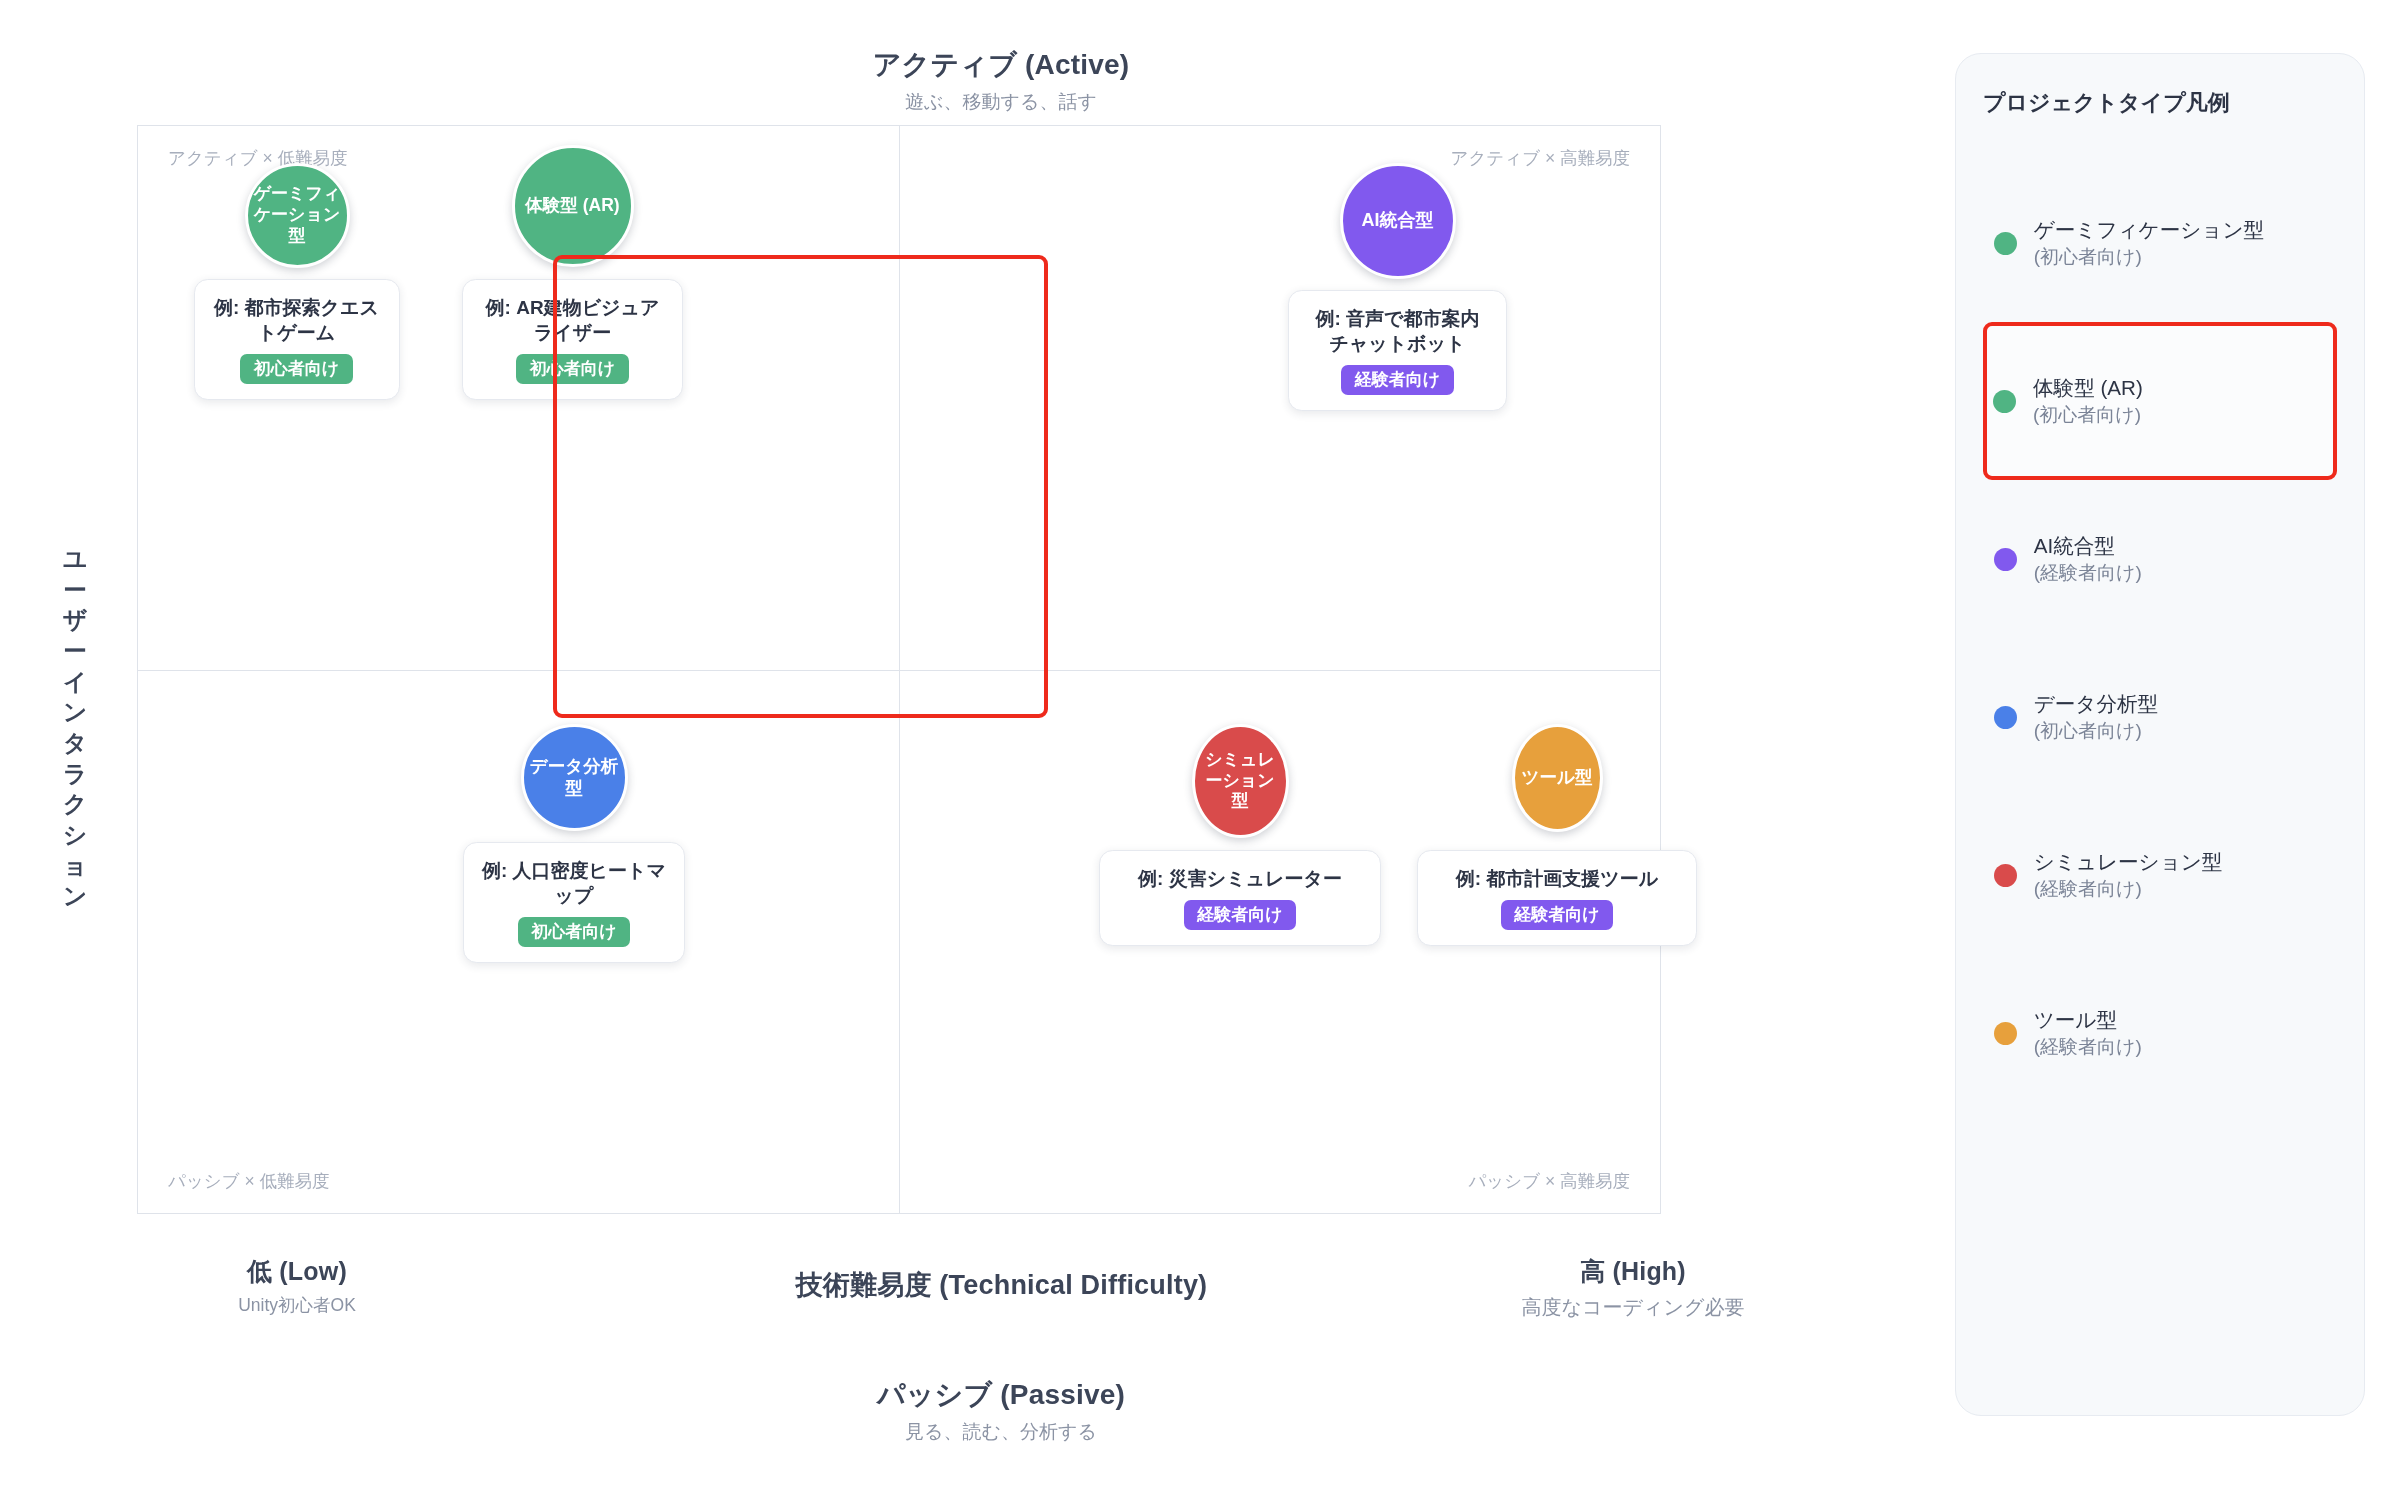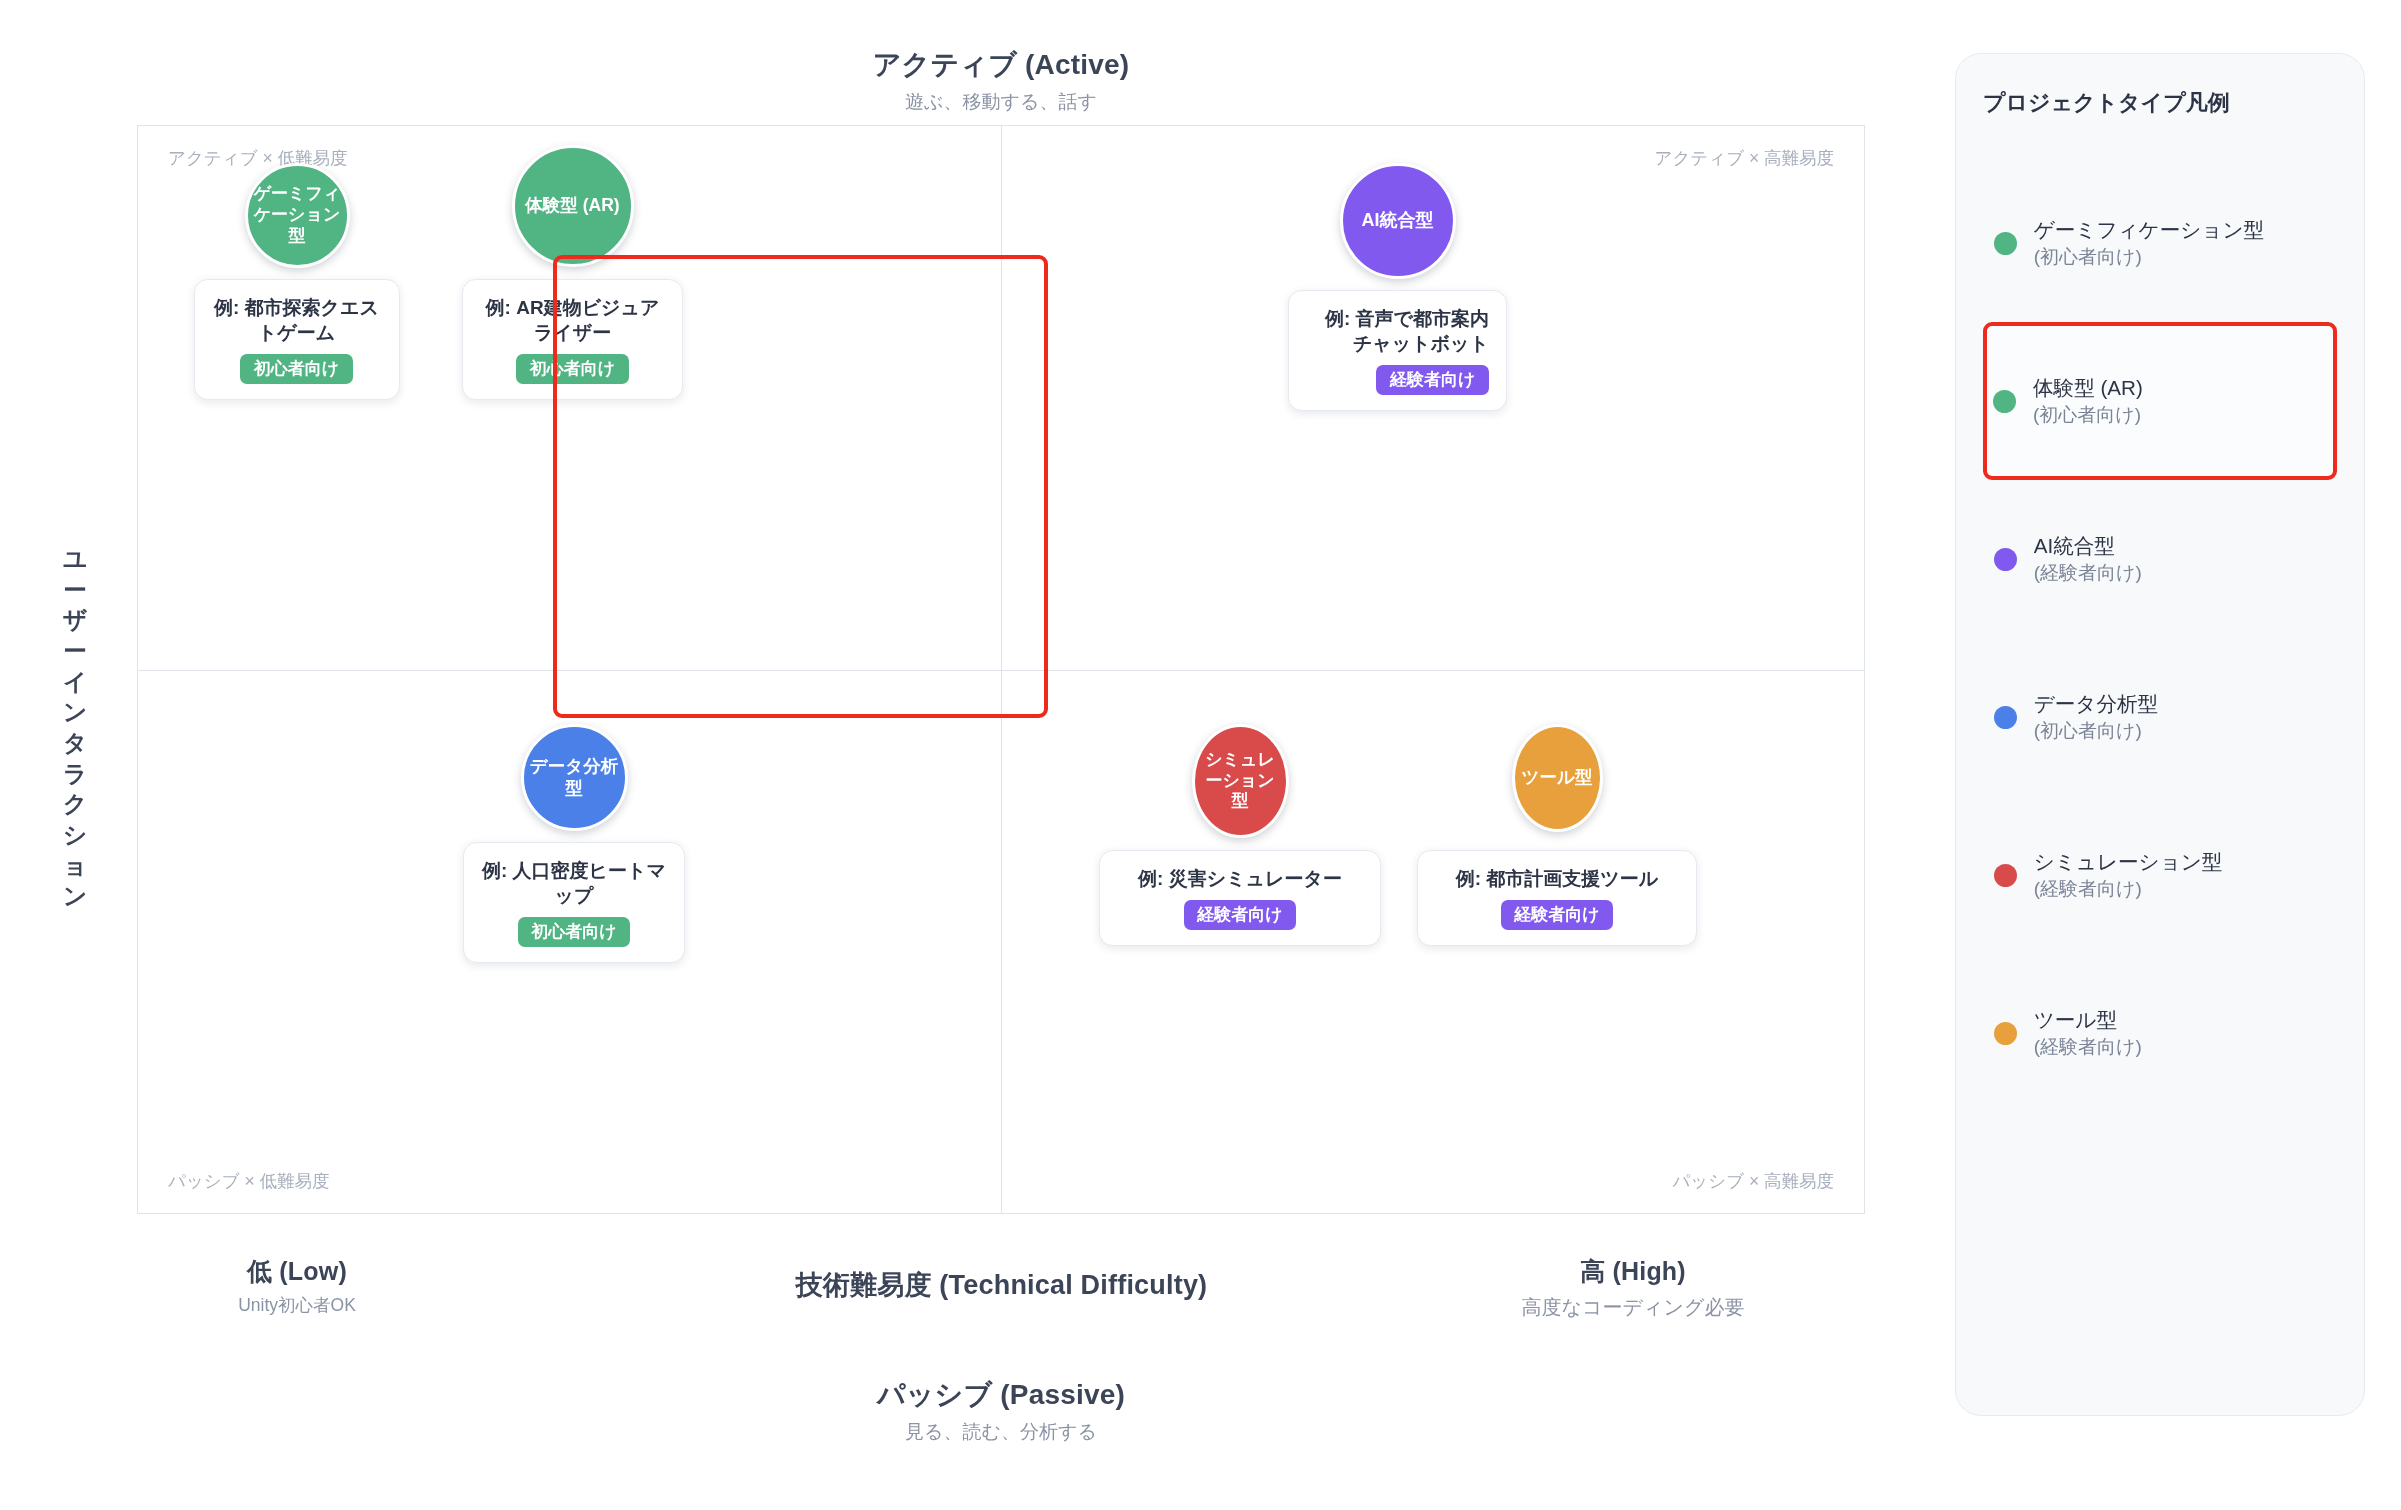--- a/index.html
+++ b/index.html
@@ -57,21 +57,21 @@
     color: #3c4558;
     line-height: 1.30;
     letter-spacing: 0.8px;
   }
   .left-axis span { display: block; }
 
   
   .matrix {
     position: absolute;
     left: 137px; top: 125px;
-    width: 1728px; height: 1089px;
+    width: 1524px; height: 1089px;
     border: 0.8px solid #dfe3ea;
     background: #fff;
   }
   .vline {
     position: absolute;
     left: 50%; top: 0; bottom: 0;
     width: 0.8px; background: #dfe3ea;
   }
   .hline {
     position: absolute;
@@ -243,21 +243,21 @@
         <div class="card-text">例: AR建物ビジュアライザー</div>
         <span class="badge" style="background:#50b483;">初心者向け</span>
       </div>
     </div>
     <div class="highlight-box" style="left:415px; top:129px; width:495px; height:463px;"></div>
 
     <div class="node" style="left:1150px; top:37px; width:219px;">
       <div class="bubble" style="width:116px;height:116px;font-size:18px;background:#8159ee;">
         <span>AI統合型</span>
       </div>
-      <div class="card" style="width:219px;text-align:right;">
+      <div class="card" style="width:219px;">
         <div class="card-text">例: 音声で都市案内チャットボット</div>
         <span class="badge" style="background:#8159ee;">経験者向け</span>
       </div>
     </div>
 
     <div class="node" style="left:325px; top:598px; width:222px;">
       <div class="bubble" style="width:107px;height:107px;font-size:17.5px;background:#4a80e8;">
         <span>データ分析型</span>
       </div>
       <div class="card" style="width:222px;">

